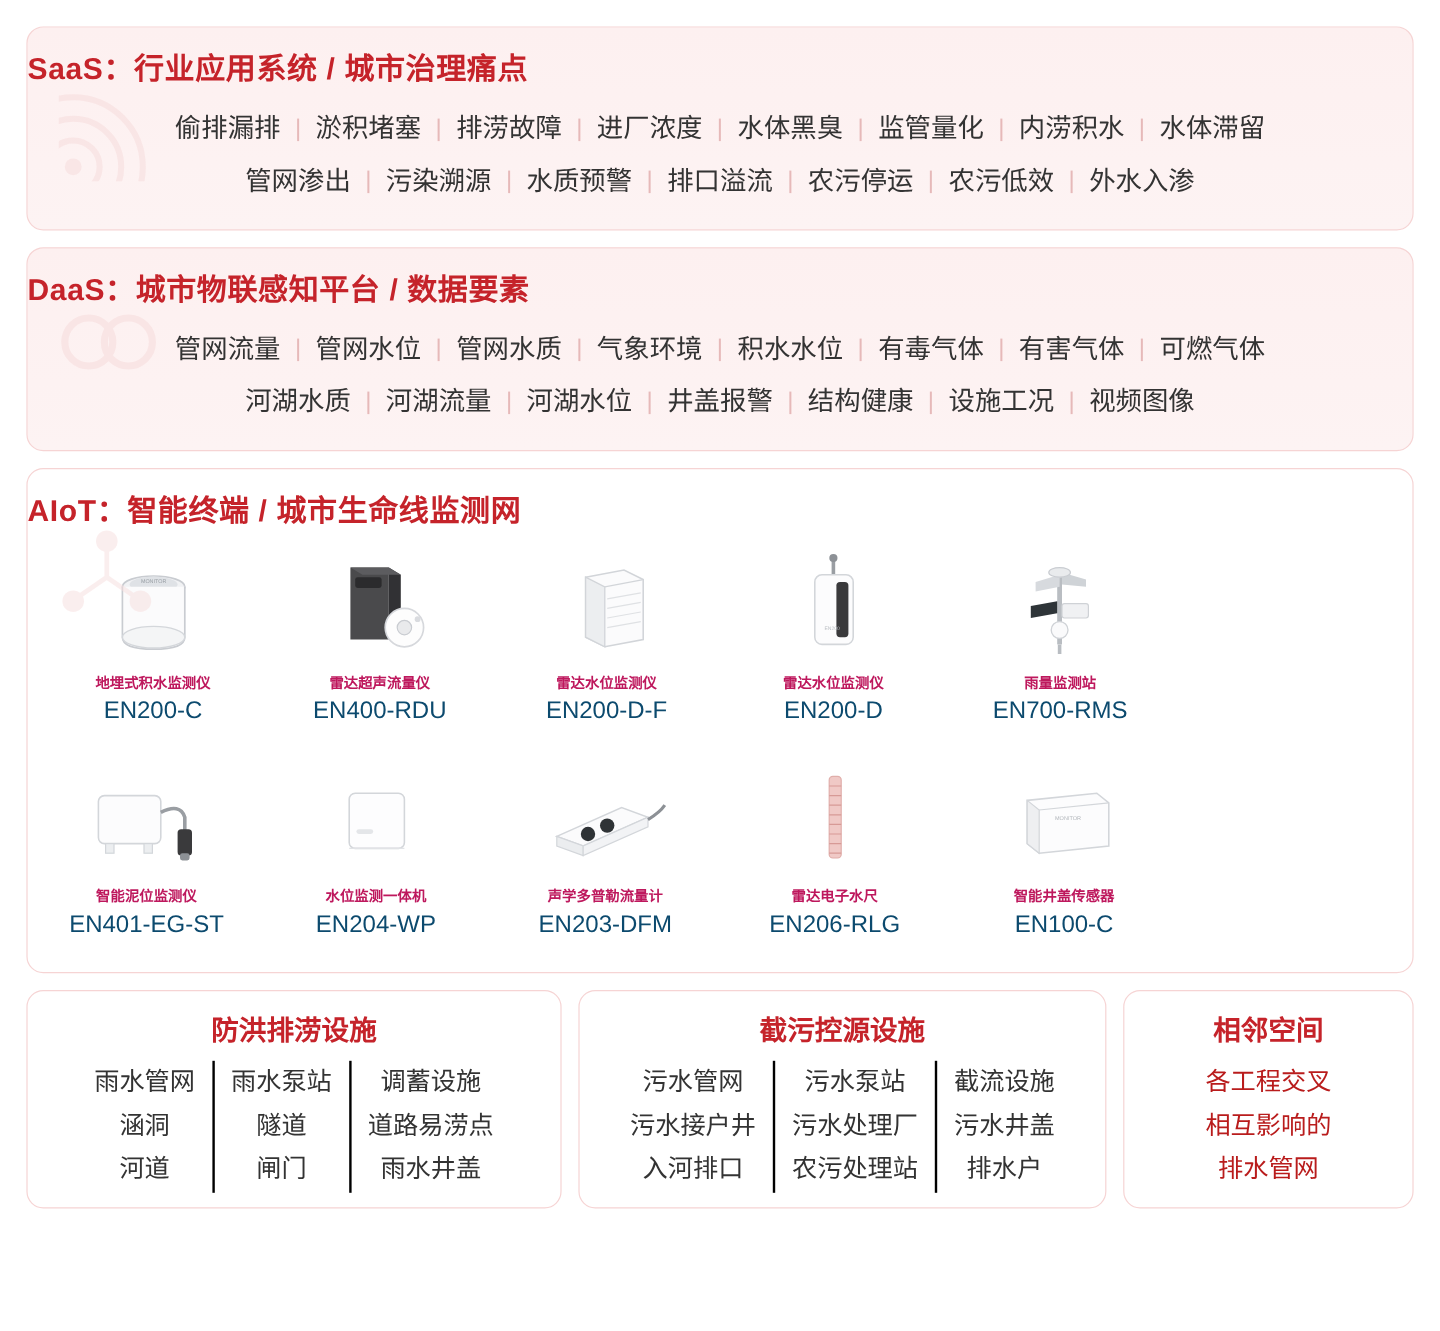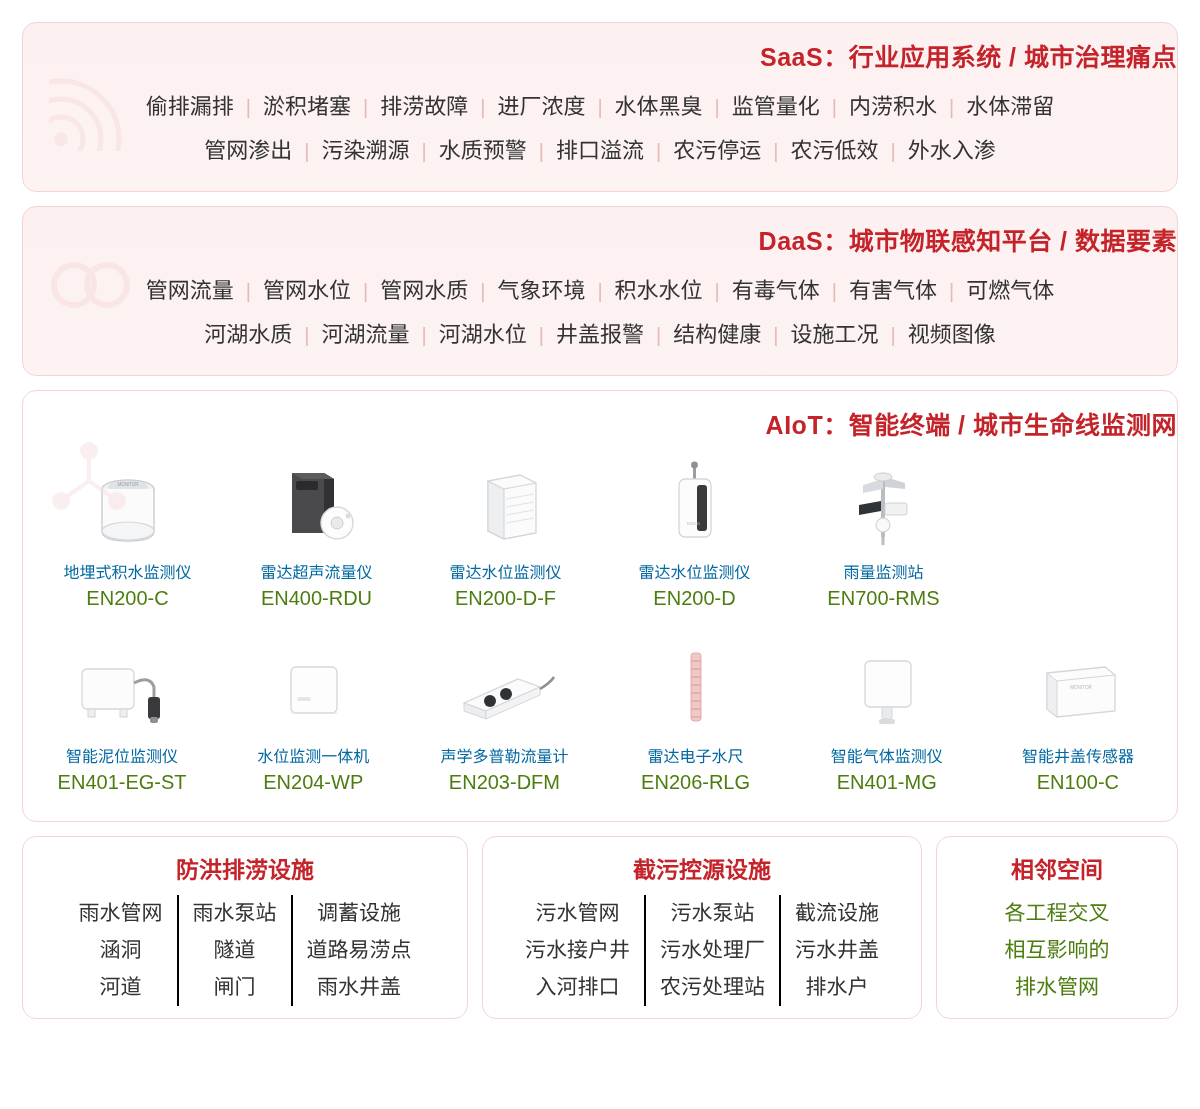--- a/index.html
+++ b/index.html
@@ -26,21 +26,21 @@
 
   
   .panel {
     position: relative;
     border: 1px solid #f6d4d4;
     border-radius: 14px;
     background: #fff;
     overflow: hidden;
   }
   .panel-title {
-    text-align: right;
+    text-align: left;
     font-size: 25px;
     font-weight: bold;
     color: #c5232a;
     padding: 14px 0 10px 0;
     letter-spacing: 0.5px;
   }
 
   
   .tinted {
     background: linear-gradient(180deg, #fdf0f0 0%, #fdf3f3 100%);
@@ -97,28 +97,29 @@
   }
   .dev-art {
     height: 92px;
     width: 150px;
     display: flex;
     align-items: flex-end;
     justify-content: center;
     margin-bottom: 10px;
   }
   .dev-name {
-    font-size: 16px;
-    color: #0369a1;
+    font-size: 12px;
+    color: #be185d;
     line-height: 1.45;
     white-space: nowrap;
+    font-weight: bold;
   }
   .dev-model {
     font-size: 20px;
-    color: #4d7c0f;
+    color: #0c4a6e;
     line-height: 1.45;
     white-space: nowrap;
   }
 
   
   .bottom {
     display: flex;
     gap: 14px;
     align-items: stretch;
   }
@@ -153,21 +154,21 @@
   }
   .col div {
     font-size: 21px;
     line-height: 1.75;
     color: #333;
     white-space: nowrap;
   }
   .single-col div {
     font-size: 21px;
     line-height: 1.75;
-    color: #4d7c0f;
+    color: #b91c1c;
     text-align: center;
     white-space: nowrap;
   }
 </style>
 </head>
 <body>
 
 <div class="page">
 
   <section class="panel tinted">
@@ -420,31 +421,20 @@
                   <path d="M43 58 L53 58"></path>
                 <path d="M43 66 L53 66"></path>
                   <path d="M43 74 L53 74"></path>
               </g>
             </svg>
           </div>
           <div class="dev-name">雷达电子水尺</div>
           <div class="dev-model">EN206-RLG</div>
         </div>
 
-        <div class="dev">
-          <div class="dev-art">
-            <svg width="96" height="92" viewBox="0 0 96 92" aria-hidden="true">
-              <rect x="26" y="18" width="46" height="46" rx="5" fill="#fdfdfe" stroke="#d3d6da" stroke-width="1.3"></rect>
-              <rect x="43" y="64" width="10" height="12" rx="2" fill="#e9ebed" stroke="#d3d6da" stroke-width="1"></rect>
-              <rect x="40" y="76" width="16" height="5" rx="2" fill="#d9dbdf"></rect>
-            </svg>
-          </div>
-          <div class="dev-name">智能气体监测仪</div>
-          <div class="dev-model">EN401-MG</div>
-        </div>
 
         <div class="dev">
           <div class="dev-art">
             <svg width="110" height="92" viewBox="0 0 110 92" aria-hidden="true">
               <path d="M24 30 L82 24 L92 32 L92 68 L34 74 L24 66 Z" fill="#fcfcfd" stroke="#d3d6da" stroke-width="1.3"></path>
               <path d="M24 30 L34 38 L34 74 L24 66 Z" fill="#eeeff1" stroke="#d3d6da" stroke-width="1"></path>
               <path d="M34 38 L92 32" stroke="#d3d6da" stroke-width="1" fill="none"></path>
               <text x="58" y="46" font-size="4.6" text-anchor="middle" fill="#b3b7bc">MONITOR</text>
             </svg>
           </div>

